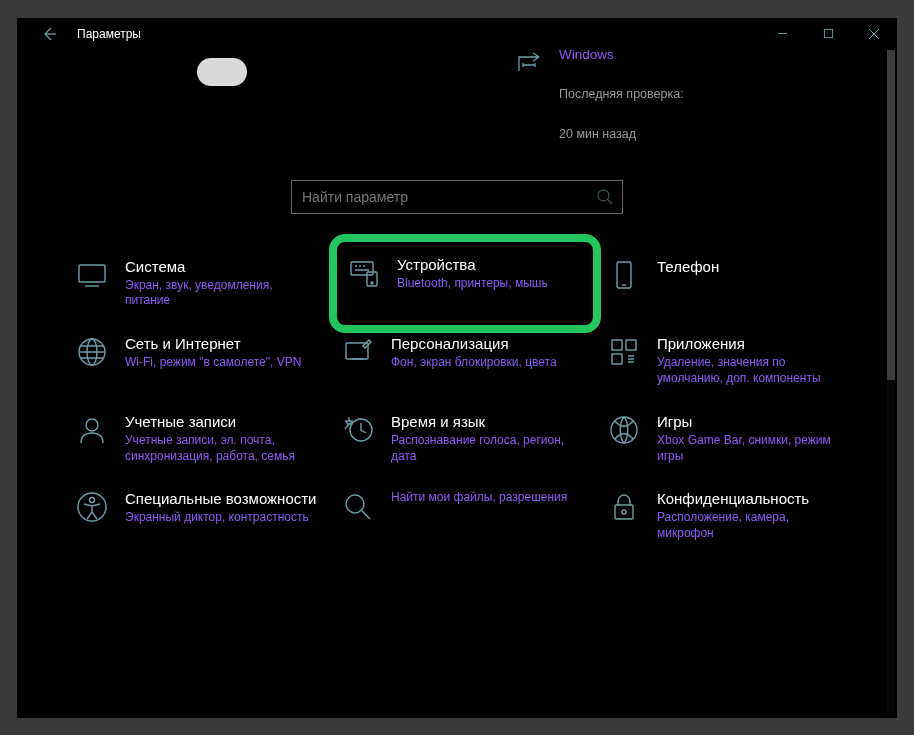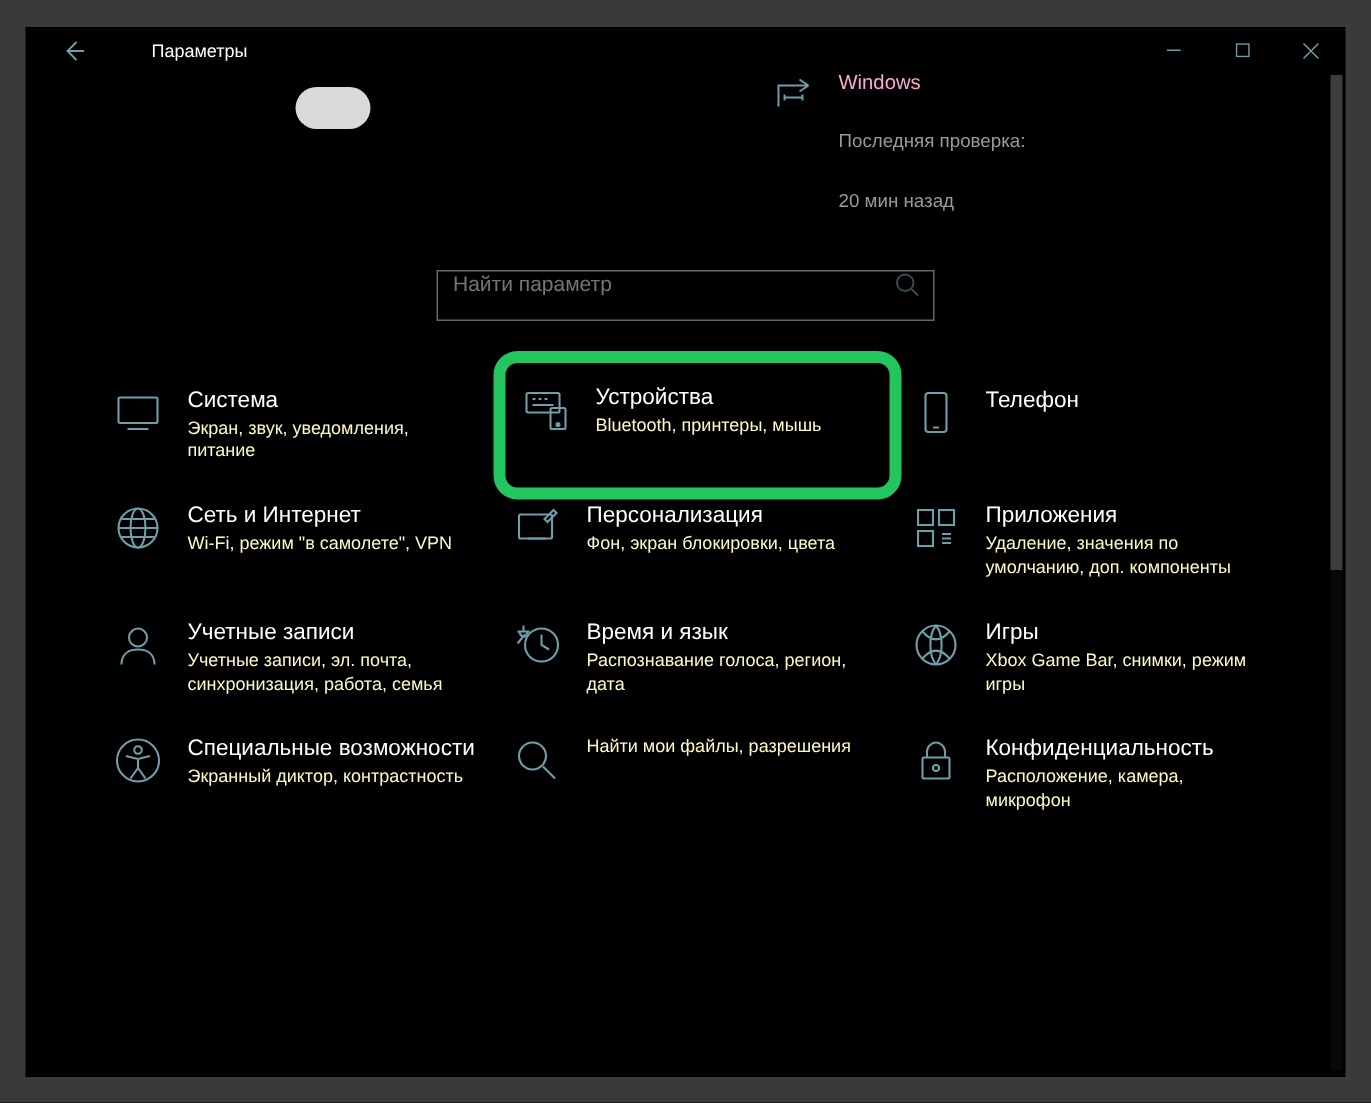--- a/index.html
+++ b/index.html
@@ -20,21 +20,20 @@
   position: relative;
   overflow: hidden;
 }
 .titlebar {
   height: 32px;
   display: flex;
   align-items: center;
   color: #fff;
   font-size: 12px;
   padding-left: 18px;
-  gap: 24px;
 }
 .titlebar .back {
   width: 28px;
   height: 28px;
   display: flex;
   align-items: center;
   justify-content: center;
   margin-right: 14px;
   cursor: pointer;
 }
@@ -72,35 +71,35 @@
   top: -3px;
   display: flex;
   align-items: flex-start;
 }
 .update-icon {
   width: 28px;
   height: 28px;
   margin-right: 16px;
   margin-top: 2px;
 }
-.update-text .line1 { font-size: 13.5px; color: #f9a8d4; }
+.update-text .line1 { font-size: 13.5px; color: #8b5cf6; }
 .update-text .line2,
 .update-text .line3 { font-size: 12.5px; color: #9a9a9a; line-height: 1.35; margin-top: 24px; }
 .search-wrap {
   display: flex;
   justify-content: center;
   margin-top: 34px;
 }
 .search {
   width: 332px;
   height: 34px;
   border: 1.5px solid #666;
   background: #000;
   display: flex;
-  align-items: flex-start;
+  align-items: center;
   padding: 0 8px;
 }
 .search input {
   flex: 1;
   background: transparent;
   border: none;
   outline: none;
   color: #8a8a8a;
   font-size: 14px;
   font-family: inherit;
@@ -129,21 +128,21 @@
   width: 34px;
   height: 34px;
   flex: 0 0 34px;
   margin-right: 16px;
   display: flex;
   align-items: center;
   justify-content: center;
 }
 .tile .text { padding-top: 0; }
 .tile .t-title { font-size: 15px; color: #fff; margin-bottom: 3px; }
-.tile .t-desc { font-size: 12px; color: #fef9c3; line-height: 1.32; max-width: 188px; }
+.tile .t-desc { font-size: 12px; color: #8b5cf6; line-height: 1.32; max-width: 188px; }
 .highlight {
   border: 8px solid #22c55e;
   border-radius: 16px;
   padding: 14px 8px 14px 10px;
   margin: -18px -10px;
 }
 svg { stroke: #6f9ea8; fill: none; }
 .scrollbar {
   position: absolute;
   right: 2px;

